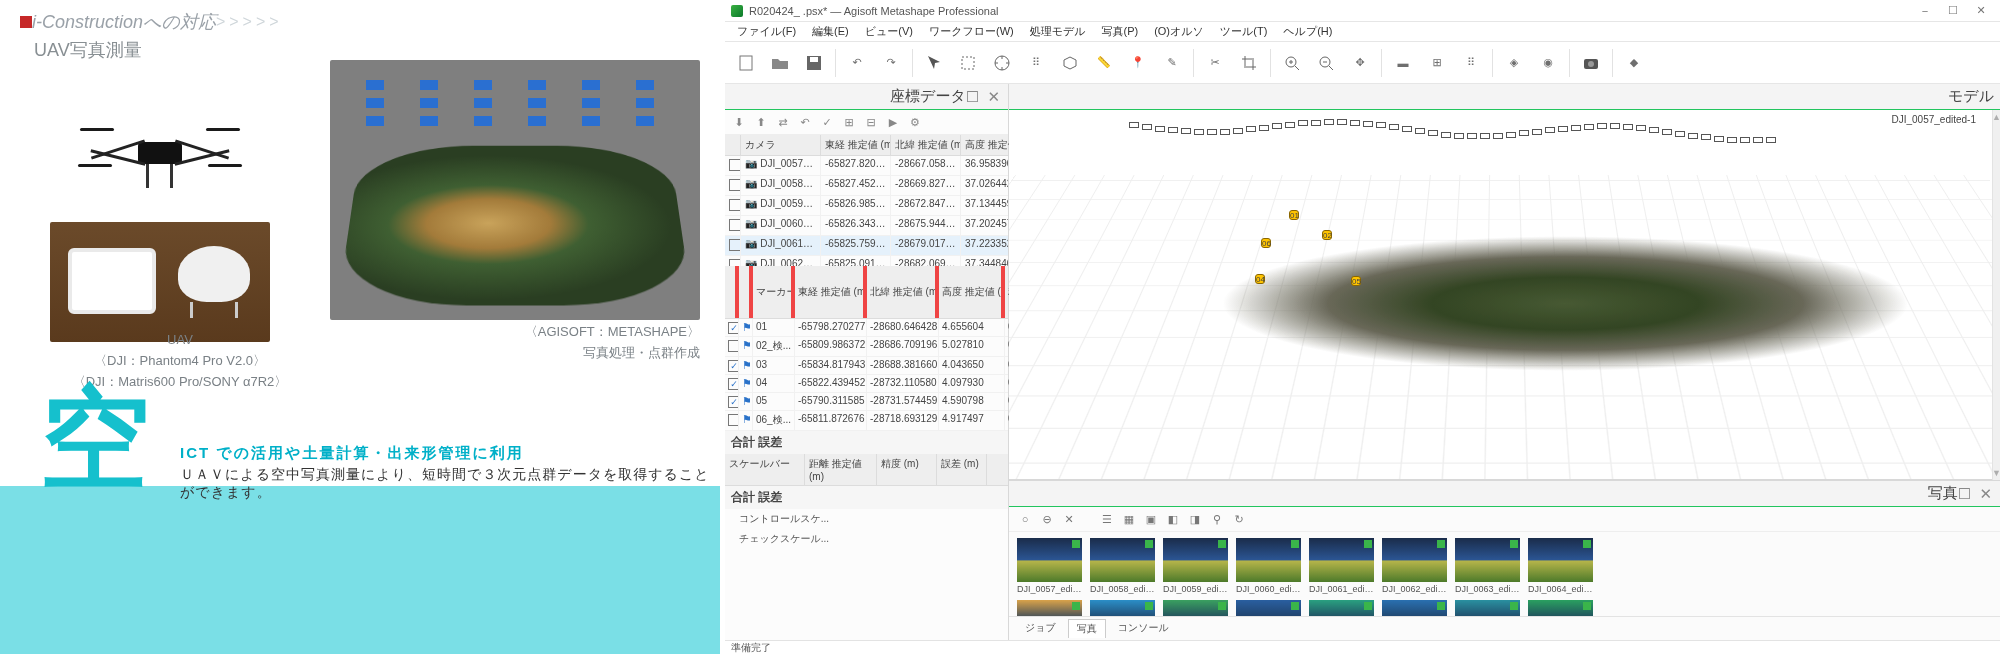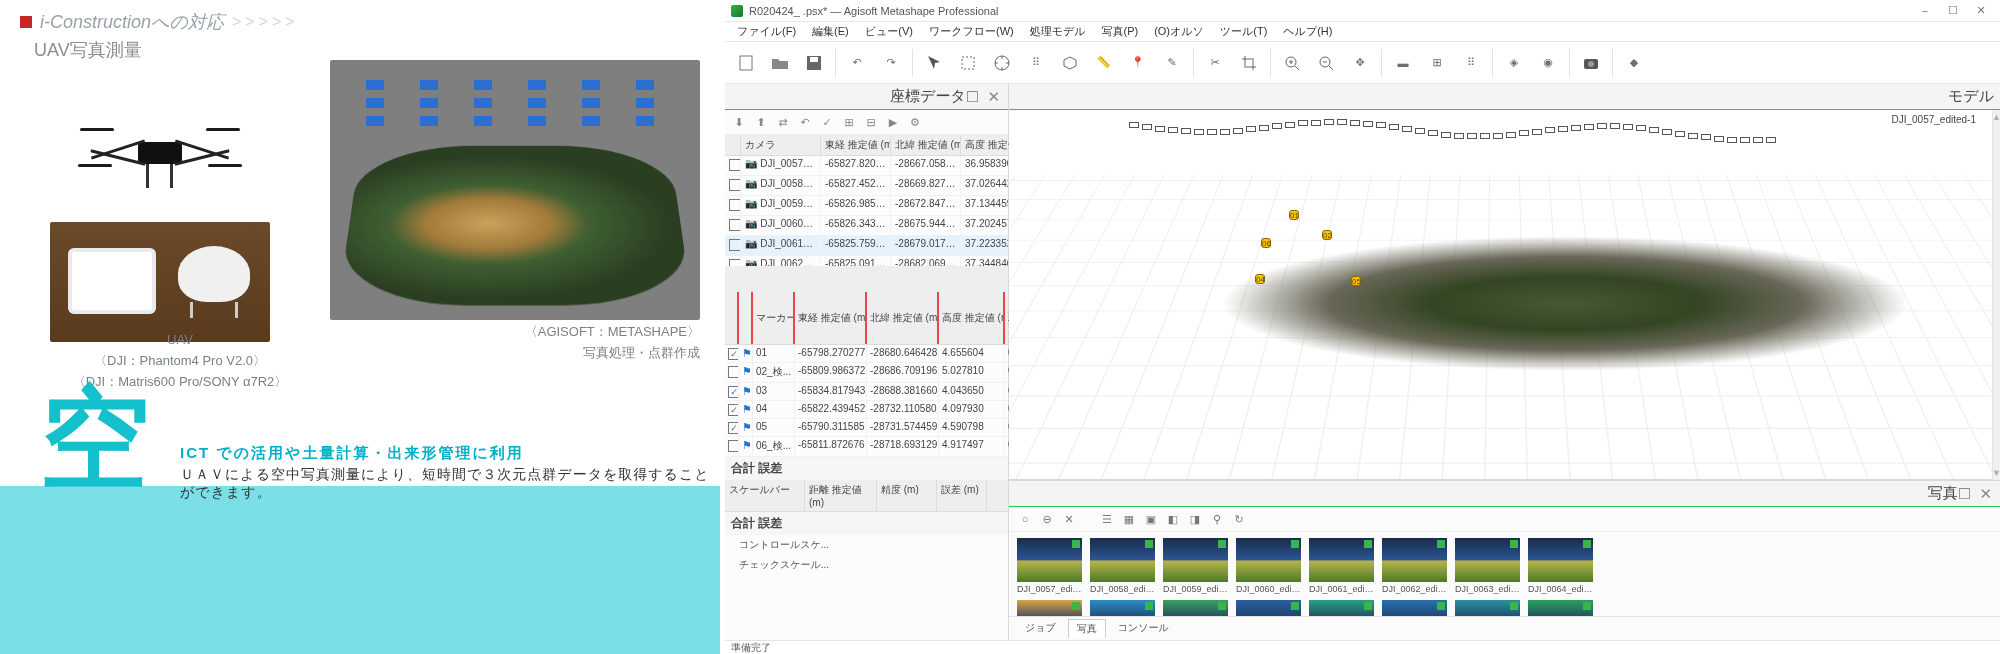--- a/index.html
+++ b/index.html
@@ -1,19 +1,19 @@
 <!DOCTYPE html>
 <html><head>
 <meta charset="utf-8">
 <style>
 * { margin: 0; padding: 0; box-sizing: border-box; font-family: "Yu Gothic", "Meiryo", sans-serif; }
 body { width: 2000px; height: 654px; background: #fff; position: relative; overflow: hidden; font-size: 12px; color: #333; }
 
 .left-pane { position: absolute; left: 0; top: 0; width: 720px; height: 654px; }
-.hdr-row { display: flex; align-items: center; gap: 8px; padding: 10px 0 0 20px; }
+.hdr-row { display: flex; align-items: center; padding: 10px 0 0 20px; }
 .red-sq { width: 12px; height: 12px; background: #c62828; }
 .hdr-ttl { color: #9aa1a8; font-size: 18px; font-style: italic; }
 .hdr-arrows { color: #cfd6da; letter-spacing: 4px; font-size: 16px; }
 .sub-ttl { color: #888f93; font-size: 18px; padding: 4px 0 0 34px; }
 
 .drone-img { position: absolute; left: 60px; top: 80px; width: 200px; height: 130px; background: linear-gradient(#fff,#fff); border-radius: 4px; }
 .drone-body { position: absolute; left: 78px; top: 62px; width: 44px; height: 22px; background: #111; border-radius: 4px; }
 .drone-arm { position: absolute; background: #222; height: 3px; }
 .drone-leg { position: absolute; background: #333; width: 3px; height: 24px; }
 .drone-prop { position: absolute; width: 34px; height: 3px; background: #1a1a1a; border-radius: 2px; }
@@ -59,21 +59,21 @@
 
 .gridhdr { display:grid; grid-template-columns: 16px 80px 70px 70px 60px 42px; background:#eee; font-size:10px; border-bottom:1px solid #dcdcdc; }
 .gridhdr div { padding:3px 4px; border-right:1px solid #dcdcdc; white-space:nowrap; overflow:hidden; }
 .row { display:grid; grid-template-columns: 16px 80px 70px 70px 60px 42px; font-size:10px; border-bottom:1px solid #f1f1f1; }
 .row div { padding:2px 4px; white-space:nowrap; overflow:hidden; text-overflow:ellipsis; border-right:1px solid #f1f1f1; }
 .row.sel { background:#e5f1fb; }
 .chk { width:12px; height:12px; border:1px solid #777; display:inline-block; margin-top:1px; text-align:center; font-size:9px; line-height:10px; color:#2a72c9; }
 .flag { color:#2a72c9; font-size:11px; }
 
 .gridhdr2 { display:grid; grid-template-columns: 14px 14px 42px 72px 72px 66px 34px; background:#eee; font-size:10px; border-bottom:1px solid #dcdcdc; }
-.gridhdr2 div { padding:19px 3px; border-right:2px solid #ef4444; white-space:nowrap; overflow:hidden;margin-top:26px; }
+.gridhdr2 div { padding:19px 3px; border-right:4px solid #ef4444; white-space:nowrap; overflow:hidden; }
 .row2 { display:grid; grid-template-columns: 14px 14px 42px 72px 72px 66px 34px; font-size:10px; border-bottom:1px solid #f1f1f1; }
 .row2 div { padding:2px 3px; white-space:nowrap; overflow:hidden; border-right:1px solid #f1f1f1; }
 
 .gridhdr3 { display:grid; grid-template-columns: 80px 72px 60px 50px; background:#eee; font-size:10px; border-bottom:1px solid #dcdcdc; }
 .gridhdr3 div { padding:3px 4px; border-right:1px solid #dcdcdc; }
 .sectlbl { padding:3px 6px; font-weight:bold; font-size:12px; background:#f6f6f6; }
 
 .rp { flex:1; display:flex; flex-direction:column; }
 .viewport { flex:1; position:relative; background:#fff; overflow:hidden; border-bottom:1px solid #d8d8d8; }
 .grid3d { position:absolute; inset:0; background:

